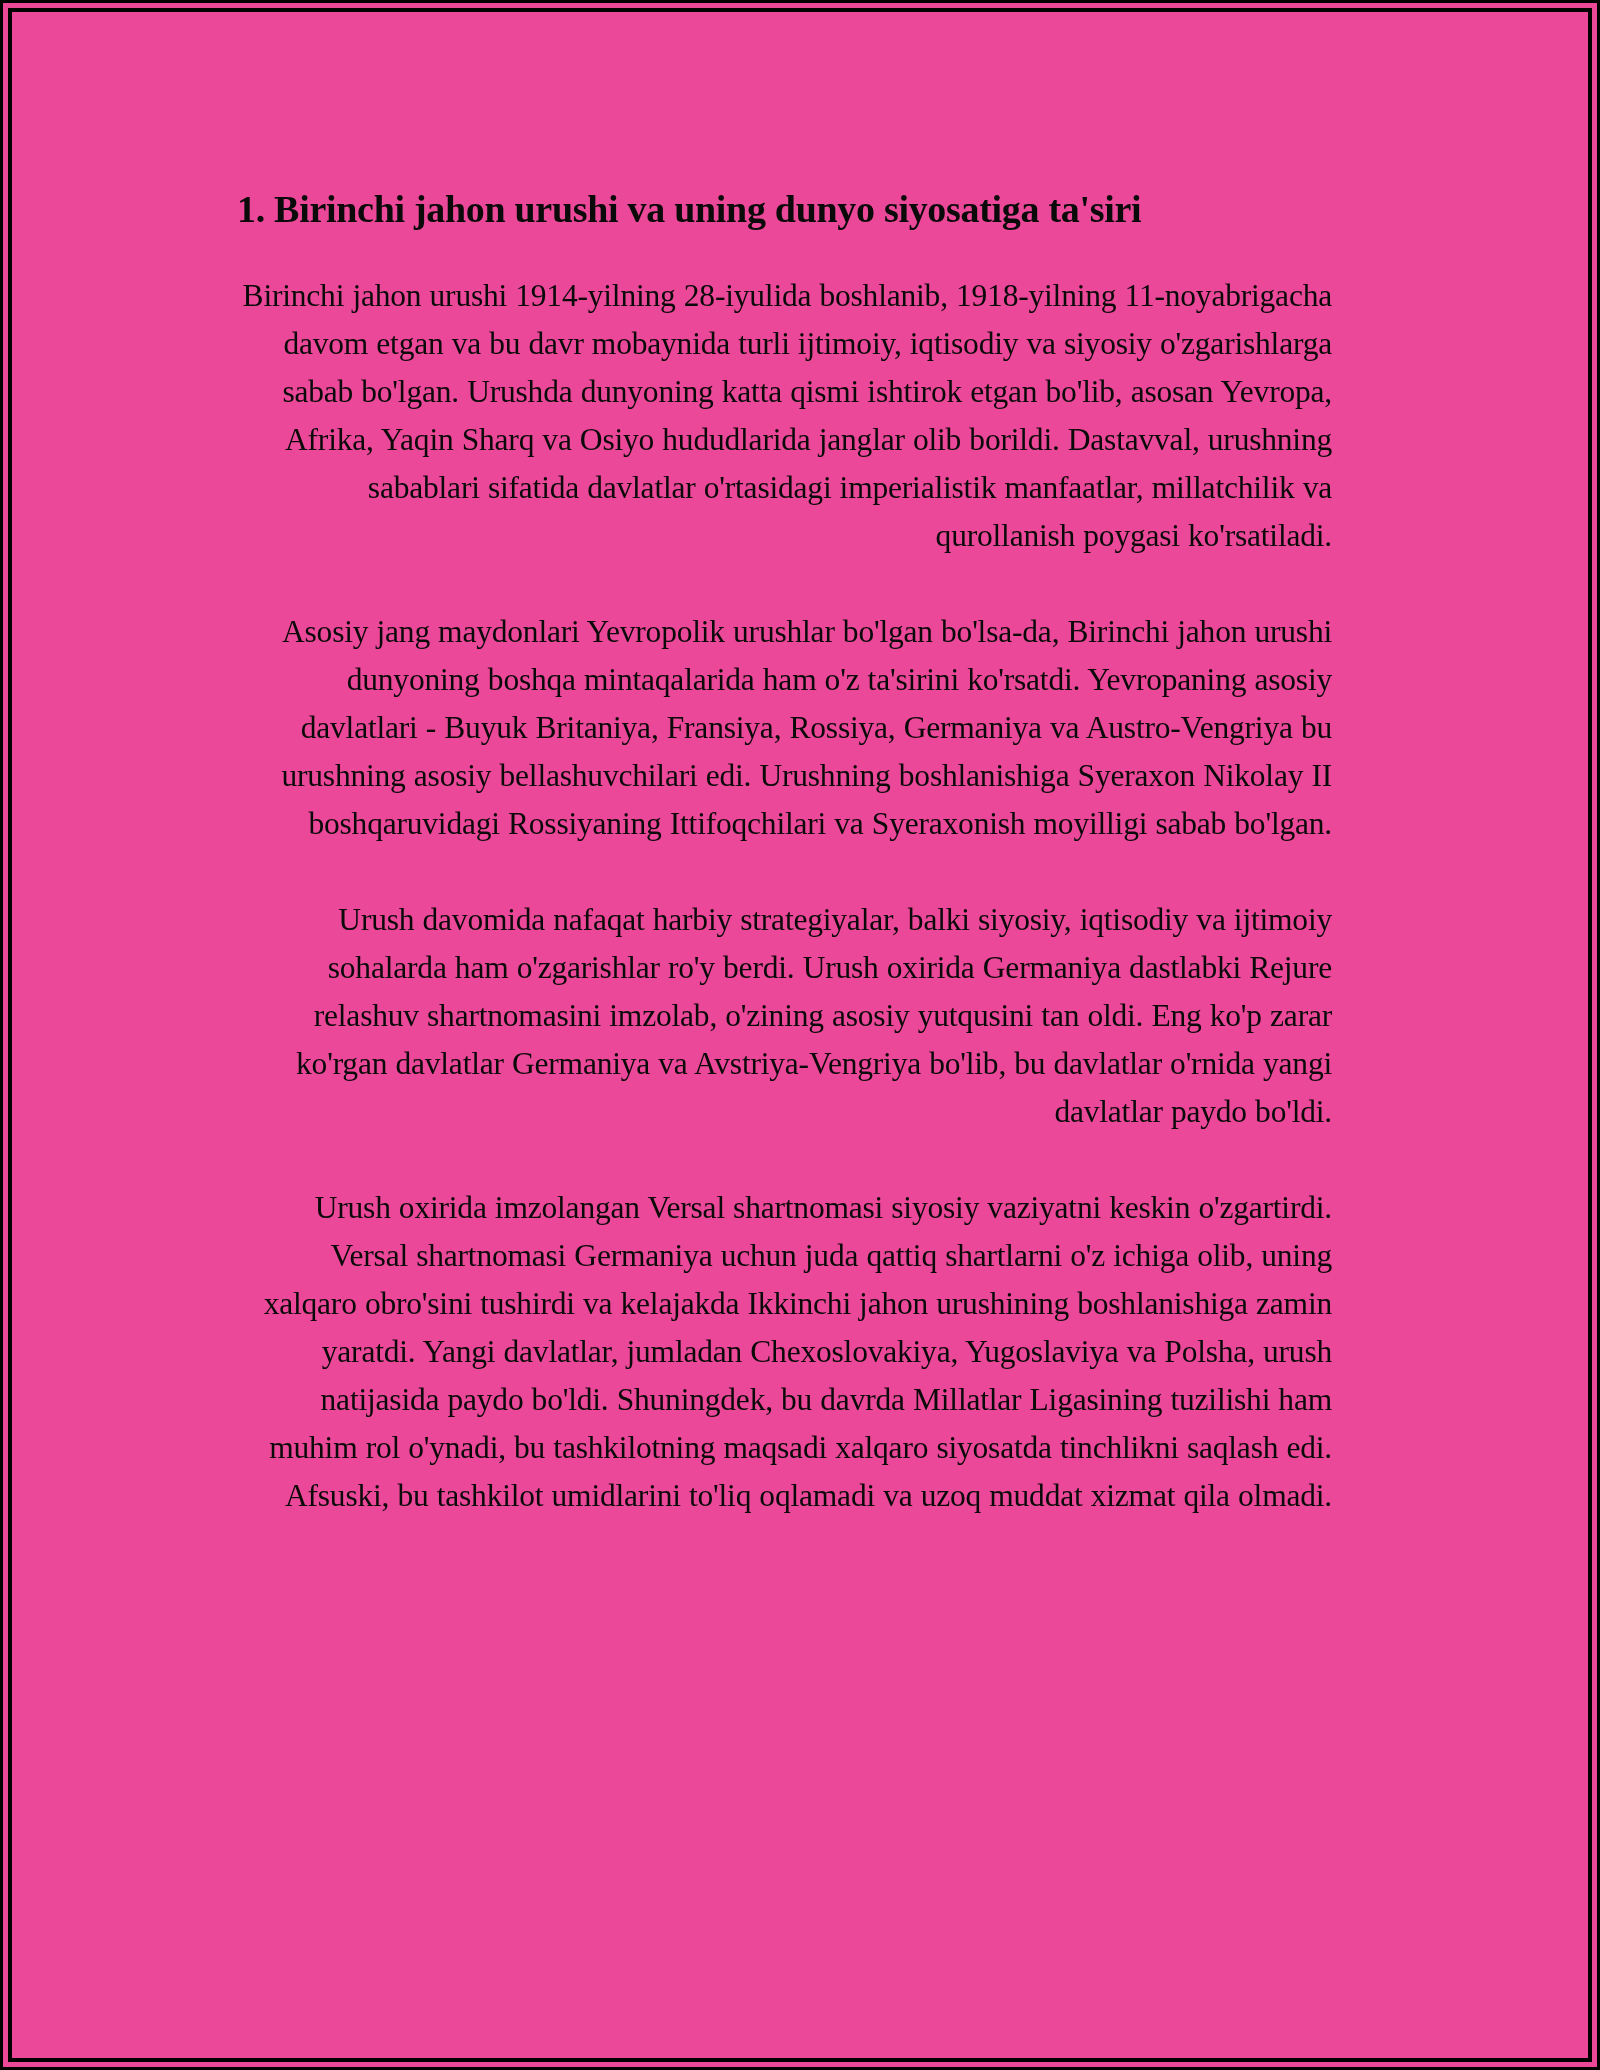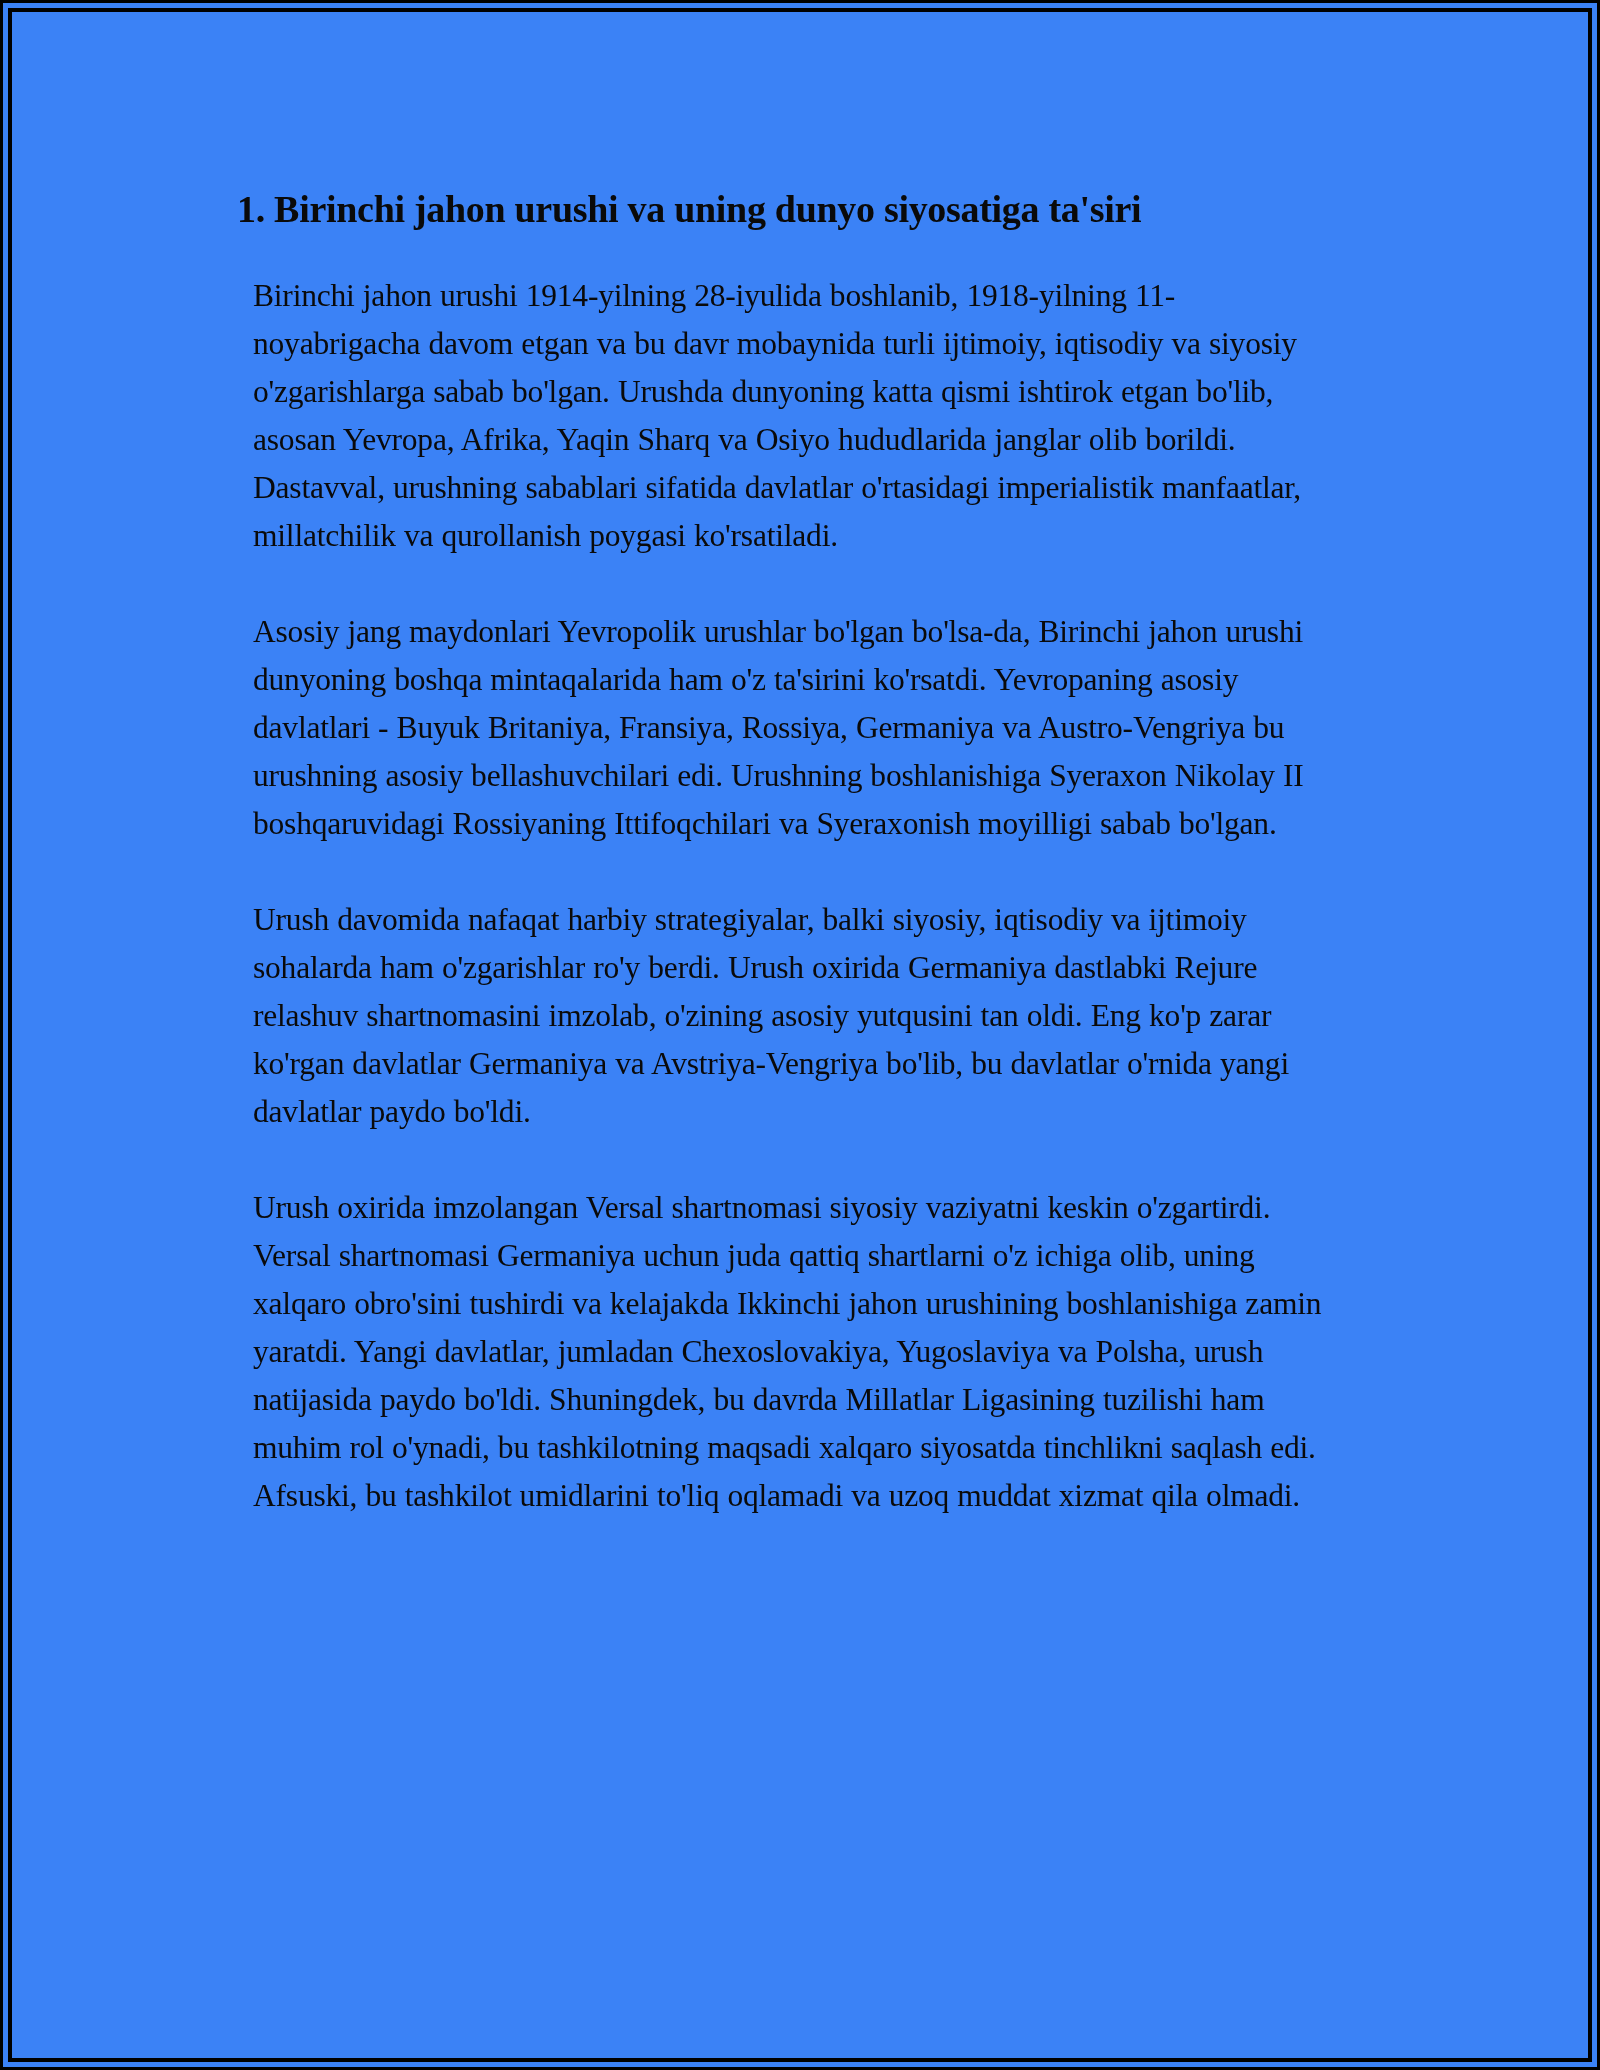--- a/index.html
+++ b/index.html
@@ -4,21 +4,21 @@
 <style>
   html, body {
     margin: 0;
     padding: 0;
     background: #ffffff;
   }
   .page {
     position: relative;
     width: 1600px;
     height: 2070px;
-    background: #3b82f6;
+    background: #ec4899;
     box-sizing: border-box;
     font-family: "Liberation Serif", "DejaVu Serif", serif;
     color: #0a0a0a;
     overflow: hidden;
   }
   .outer-frame {
     position: absolute;
     inset: 0;
     border: 3px solid #000000;
     pointer-events: none;
@@ -39,24 +39,24 @@
     box-sizing: border-box;
   }
   h1.doc-heading {
     margin: 0 0 40px 0;
     font-size: 38px;
     line-height: 46px;
     font-weight: bold;
     letter-spacing: -0.3px;
   }
   p.doc-paragraph {
-    margin: 0 0 48px 16px;
+    margin: 0 0 48px 0;
     font-size: 31.5px;
     line-height: 48px;
-    text-align: left;
+    text-align: right;
     letter-spacing: -0.2px;
     word-spacing: 0.5px;
   }
 </style>
 </head>
 <body>
 
 <div class="page">
   <div class="outer-frame"></div>
   <div class="inner-frame"></div>

